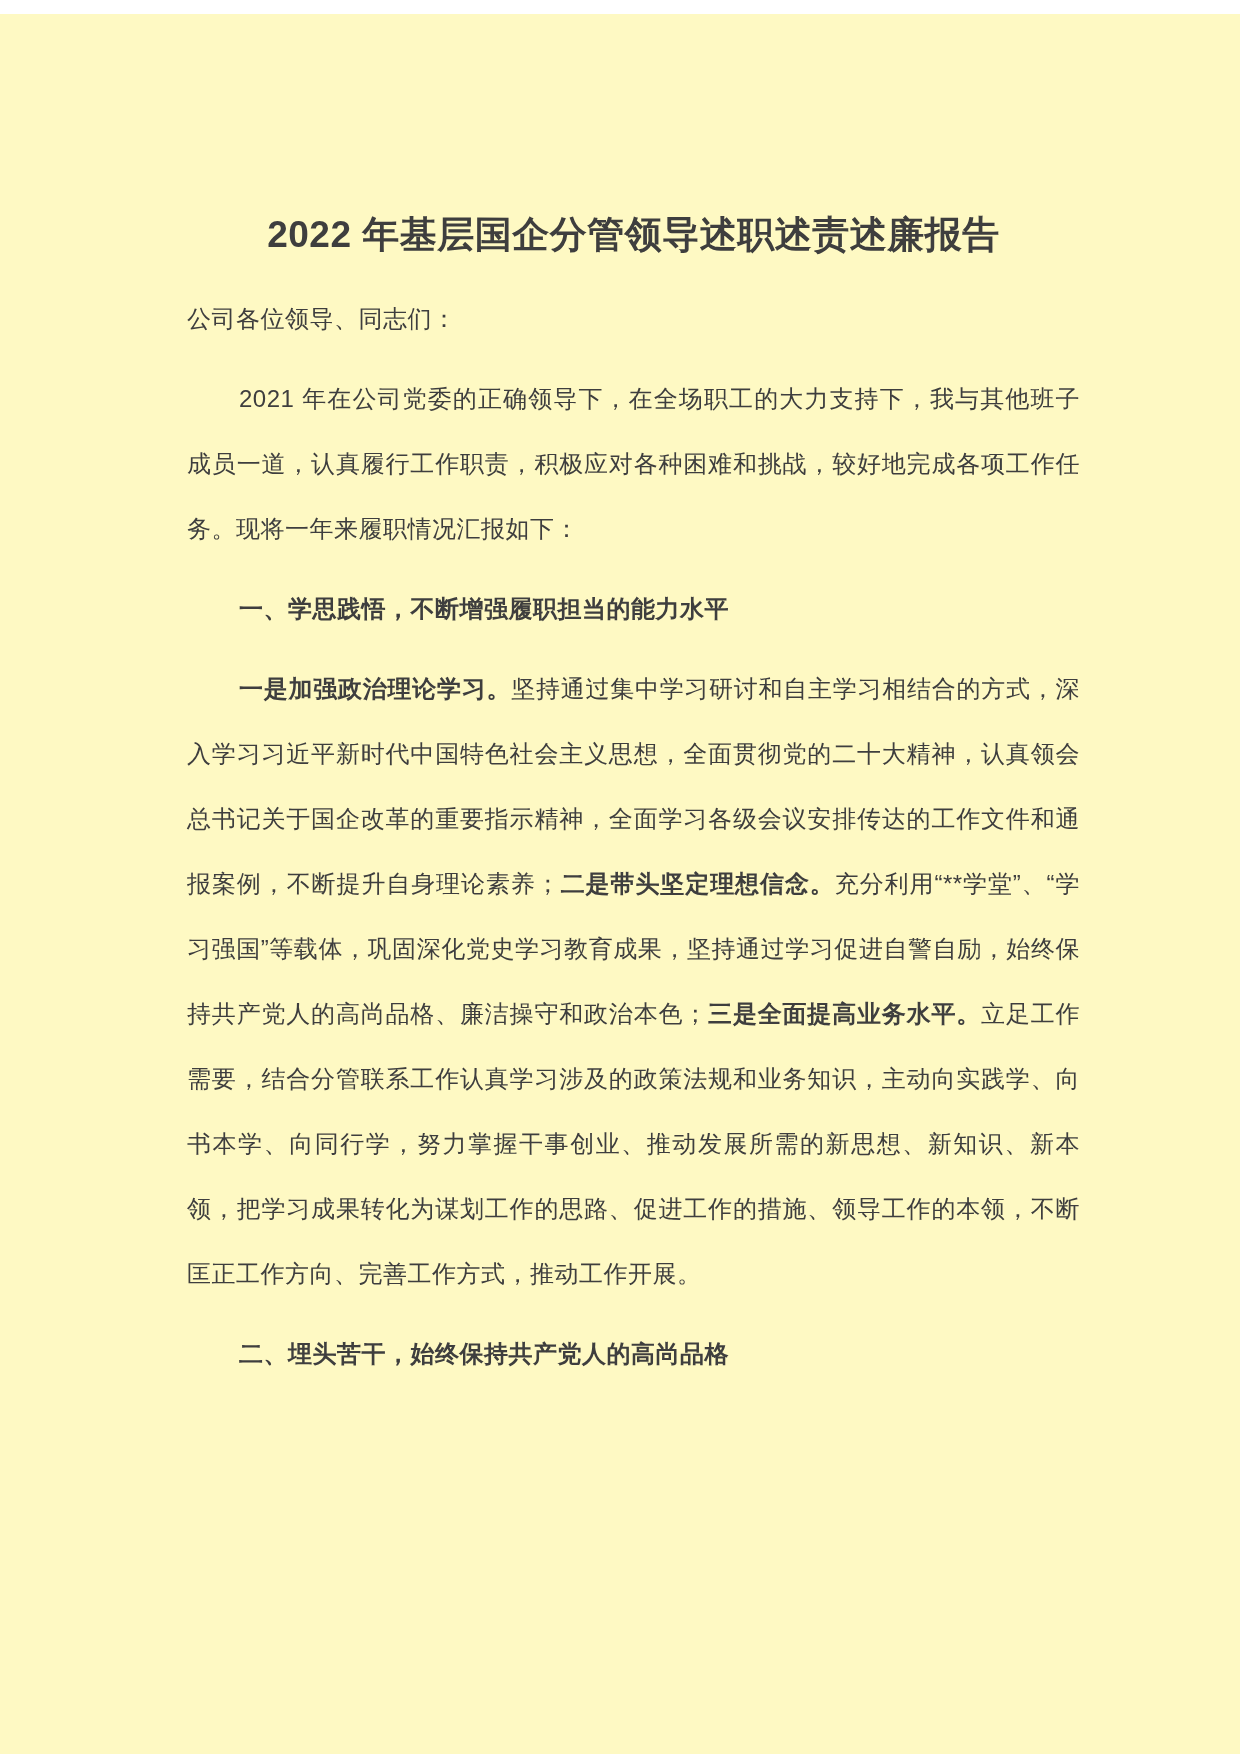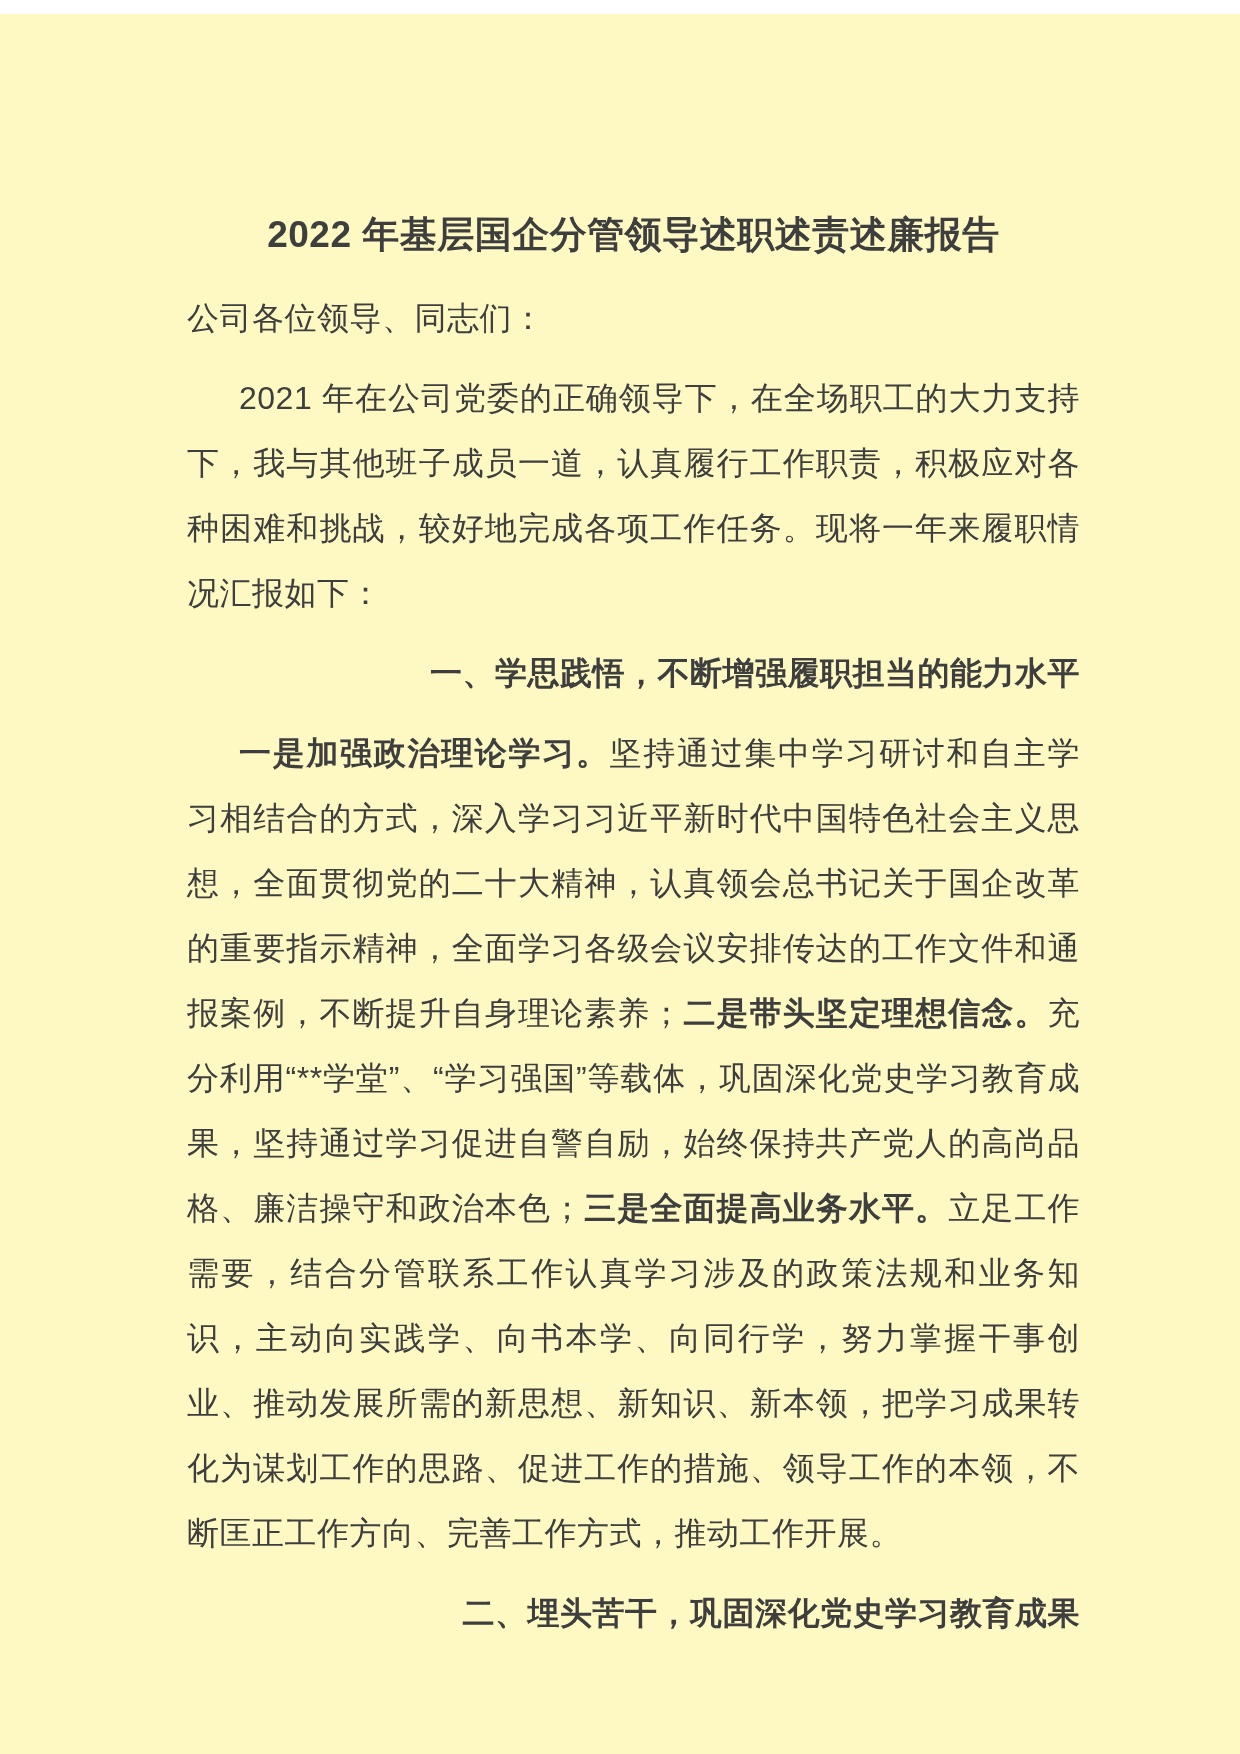--- a/index.html
+++ b/index.html
@@ -23,44 +23,43 @@
   .doc-title {
     margin: 0 0 26px 0;
     font-size: 37px;
     font-weight: 700;
     line-height: 50px;
     text-align: center;
     letter-spacing: 0.5px;
   }
   .para {
     margin: 0 0 15px 0;
-    font-size: 32px;
+    font-size: 24px;
     line-height: 65px;
     text-align: justify;
     letter-spacing: 0.5px;
   }
   .para.indent {
     text-indent: 52px;
   }
   .para.heading {
     font-weight: 700;
-    text-align: right;
-    font-family: Liberation Serif, serif;
+    text-align: left;
   }
   .run-bold {
     font-weight: 700;
   }
 </style>
 </head>
 <body>
 
 <div class="page">
   <div class="content">
     <h1 class="doc-title">2022 年基层国企分管领导述职述责述廉报告</h1>
     <p class="para">公司各位领导、同志们：</p>
     <div id="doc-body">
         <p class="para indent"><span class="run">2021 年在公司党委的正确领导下，在全场职工的大力支持下，我与其他班子成员一道，认真履行工作职责，积极应对各种困难和挑战，较好地完成各项工作任务。现将一年来履职情况汇报如下：</span></p>
         <p class="para indent heading"><span class="run-bold">一、学思践悟，不断增强履职担当的能力水平</span></p>
         <p class="para indent"><span class="run-bold">一是加强政治理论学习。</span><span class="run">坚持通过集中学习研讨和自主学习相结合的方式，深入学习习近平新时代中国特色社会主义思想，全面贯彻党的二十大精神，认真领会总书记关于国企改革的重要指示精神，全面学习各级会议安排传达的工作文件和通报案例，不断提升自身理论素养；</span><span class="run-bold">二是带头坚定理想信念。</span><span class="run">充分利用“**学堂”、“学习强国”等载体，巩固深化党史学习教育成果，坚持通过学习促进自警自励，始终保持共产党人的高尚品格、廉洁操守和政治本色；</span><span class="run-bold">三是全面提高业务水平。</span><span class="run">立足工作需要，结合分管联系工作认真学习涉及的政策法规和业务知识，主动向实践学、向书本学、向同行学，努力掌握干事创业、推动发展所需的新思想、新知识、新本领，把学习成果转化为谋划工作的思路、促进工作的措施、领导工作的本领，不断匡正工作方向、完善工作方式，推动工作开展。</span></p>
-        <p class="para indent heading"><span class="run-bold">二、埋头苦干，巩固深化党史学习教育成果</span></p>
+        <p class="para indent heading"><span class="run-bold">二、埋头苦干，始终保持共产党人的高尚品格</span></p>
       </div>
   </div>
 </div>
 
 </body></html>

